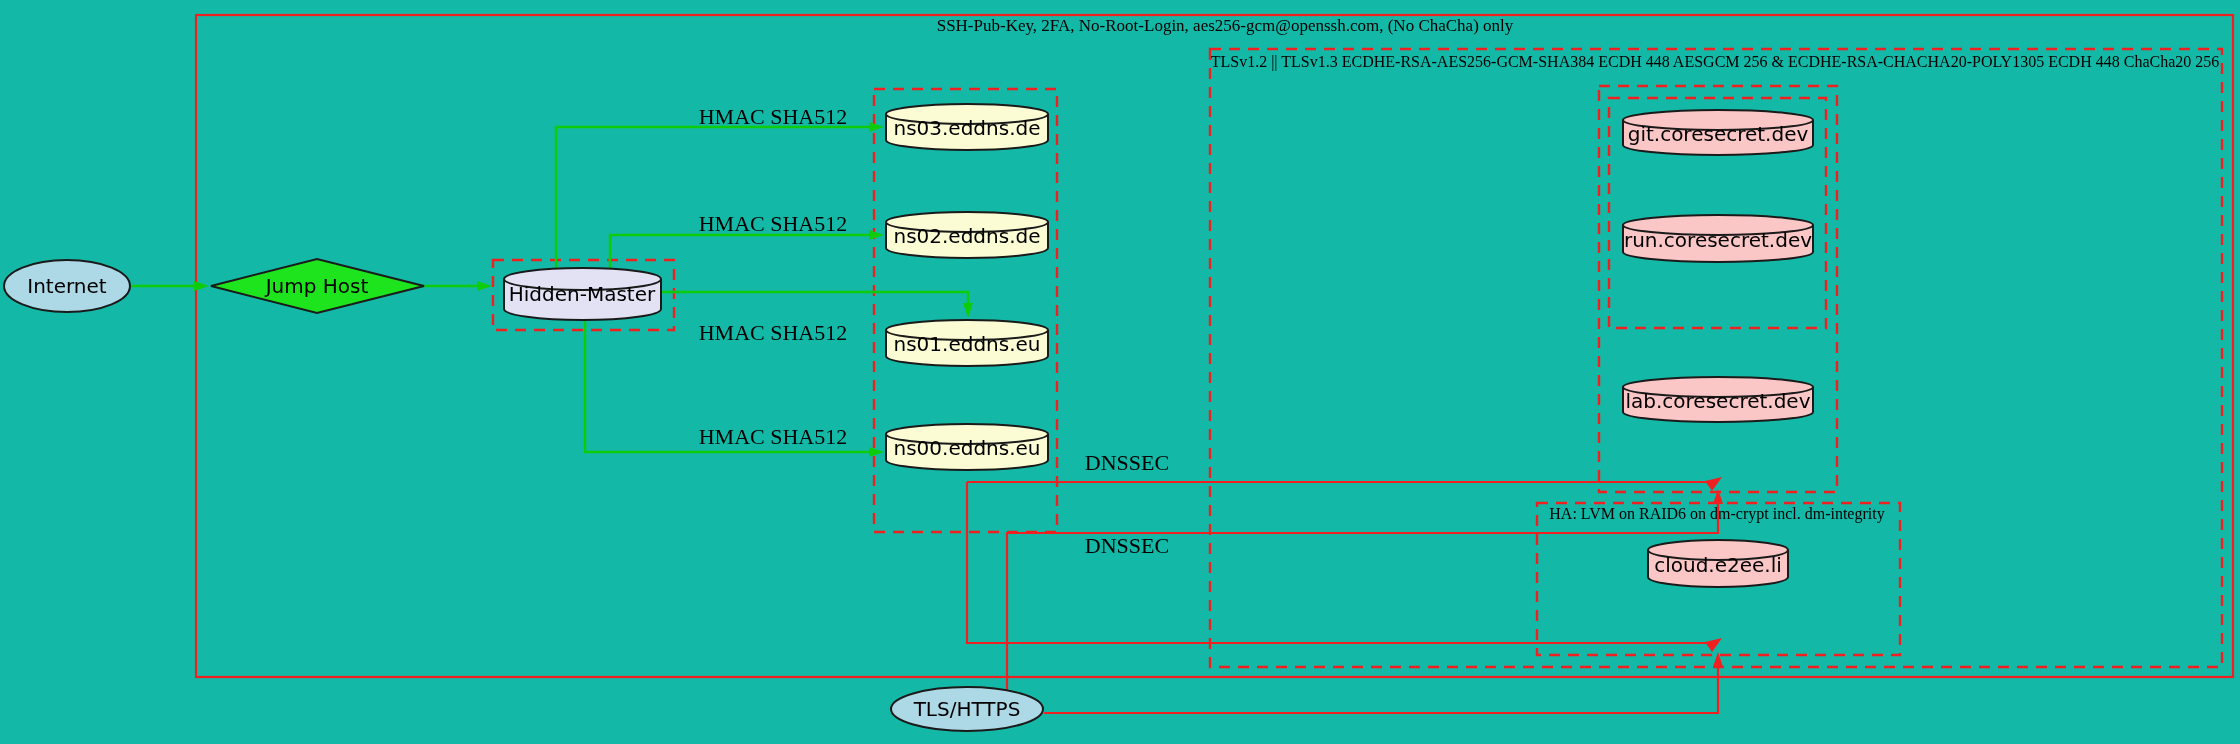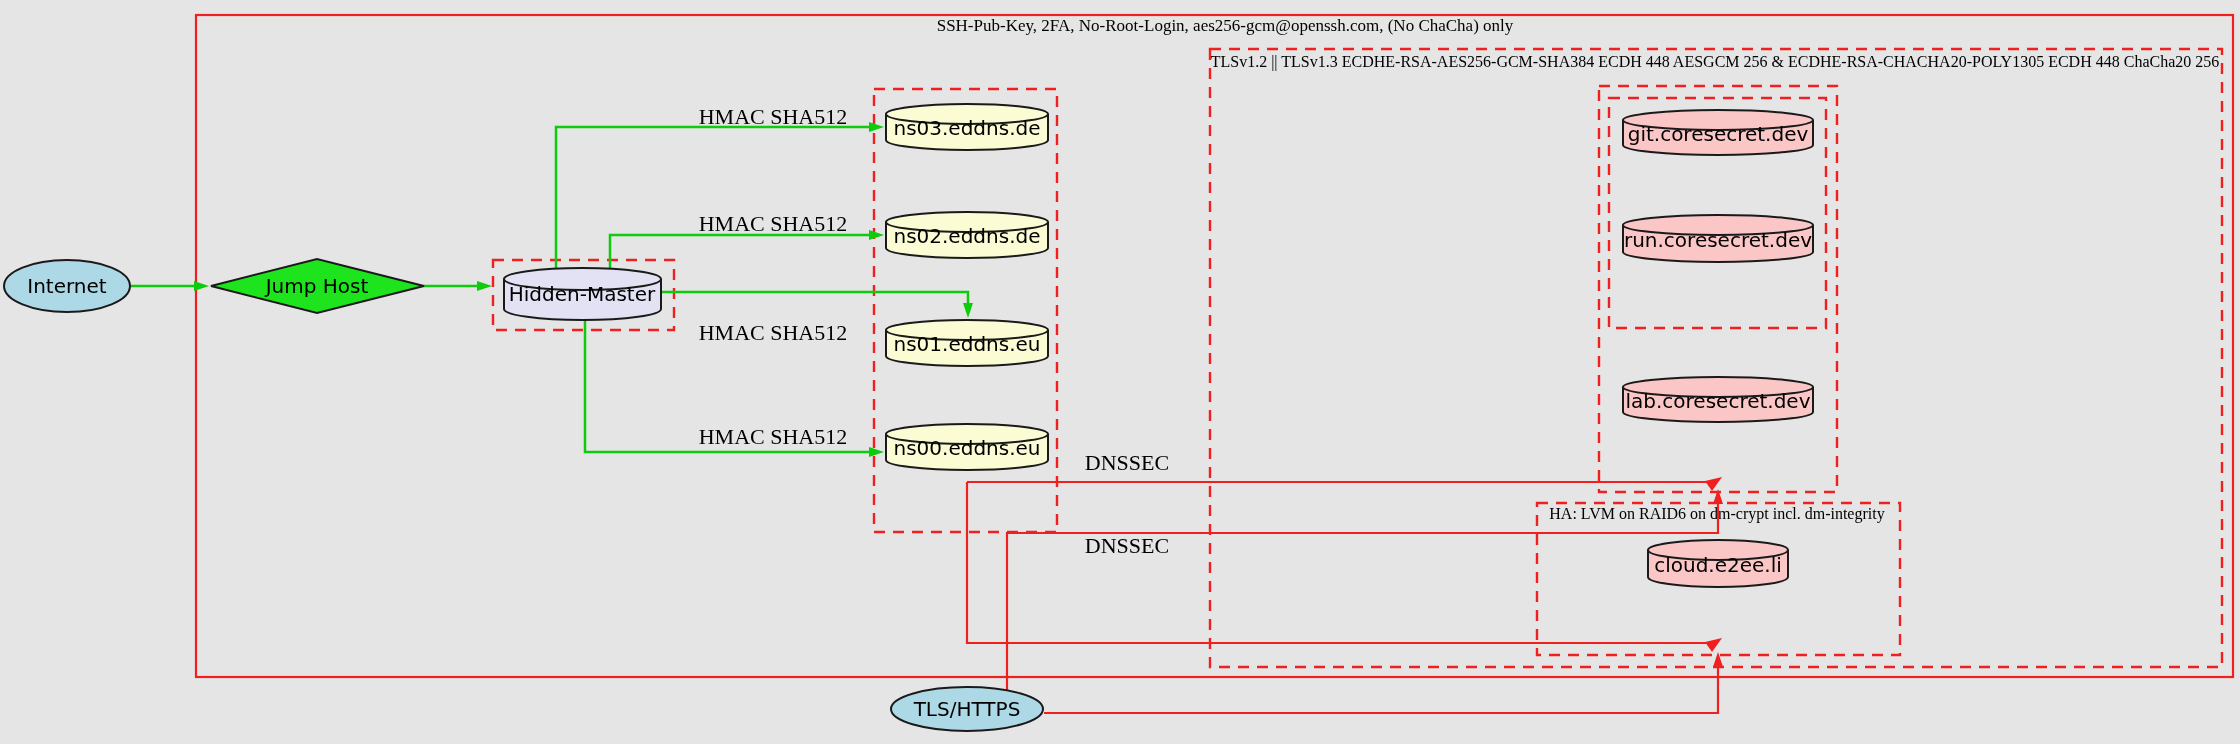--- a/index.html
+++ b/index.html
@@ -1,16 +1,16 @@
 <!DOCTYPE html>
 <html style="--red: #f02020; --green: #0ccc0c; --green_fill: #1ee41e; --lightblue: #add8e6; --lightyellow: #fcfcd4; --pink: #fbc6c6; --lavender: #e2e2f4;"><head>
 <meta charset="utf-8">
 <style>
   html,body{margin:0;padding:0;background:#ffffff;}
-  #canvas{position:relative;width:2240px;height:744px;background:#e5e5e5;overflow:hidden;}
+  #canvas{position:relative;width:2240px;height:744px;background:#14b8a6;overflow:hidden;}
   svg{display:block;}
   .red-solid{stroke:var(--red,#f02020);fill:none;stroke-width:2.2px;}
   .red-dash{stroke:var(--red,#f02020);fill:none;stroke-width:2.4px;stroke-dasharray:11 8;}
   .red-line{stroke:var(--red,#f02020);fill:none;stroke-width:2.2px;}
   .red-arrow{fill:var(--red,#f02020);stroke:none;}
   .green-line{stroke:var(--green,#0ccc0c);fill:none;stroke-width:2.5px;}
   .green-arrow{fill:var(--green,#0ccc0c);stroke:none;}
   .outline{stroke:#1a1a1a;stroke-width:2px;}
   .rim{stroke:#1a1a1a;stroke-width:2px;fill:none;}
   .f-yellow{fill:var(--lightyellow,#fcfcd4);}

